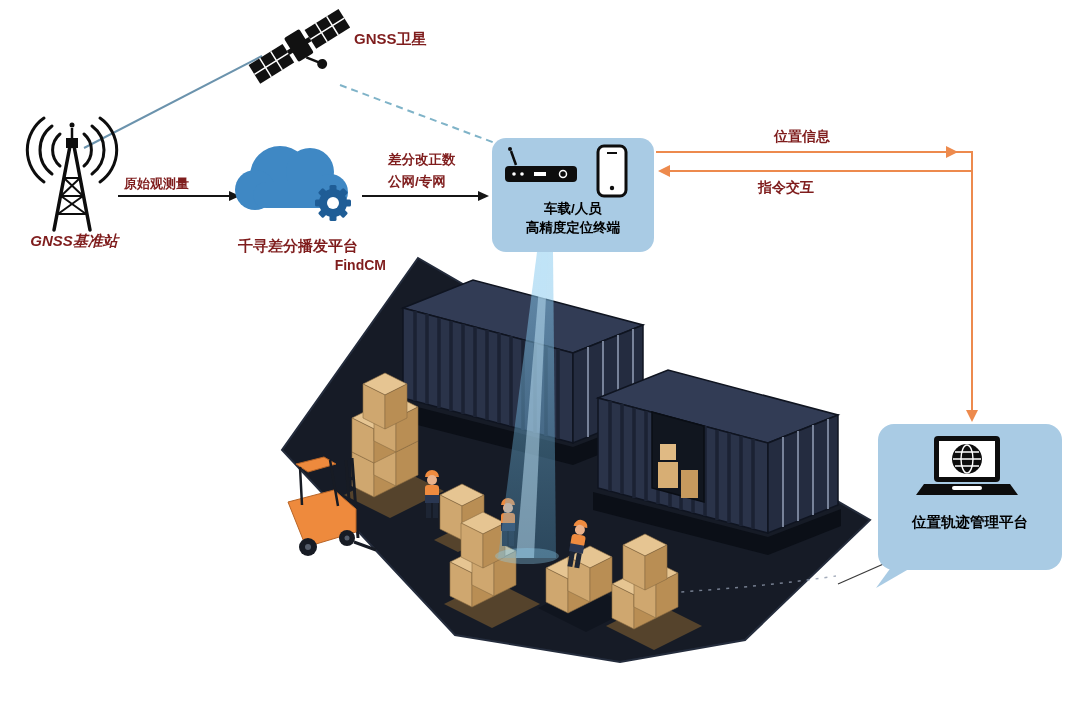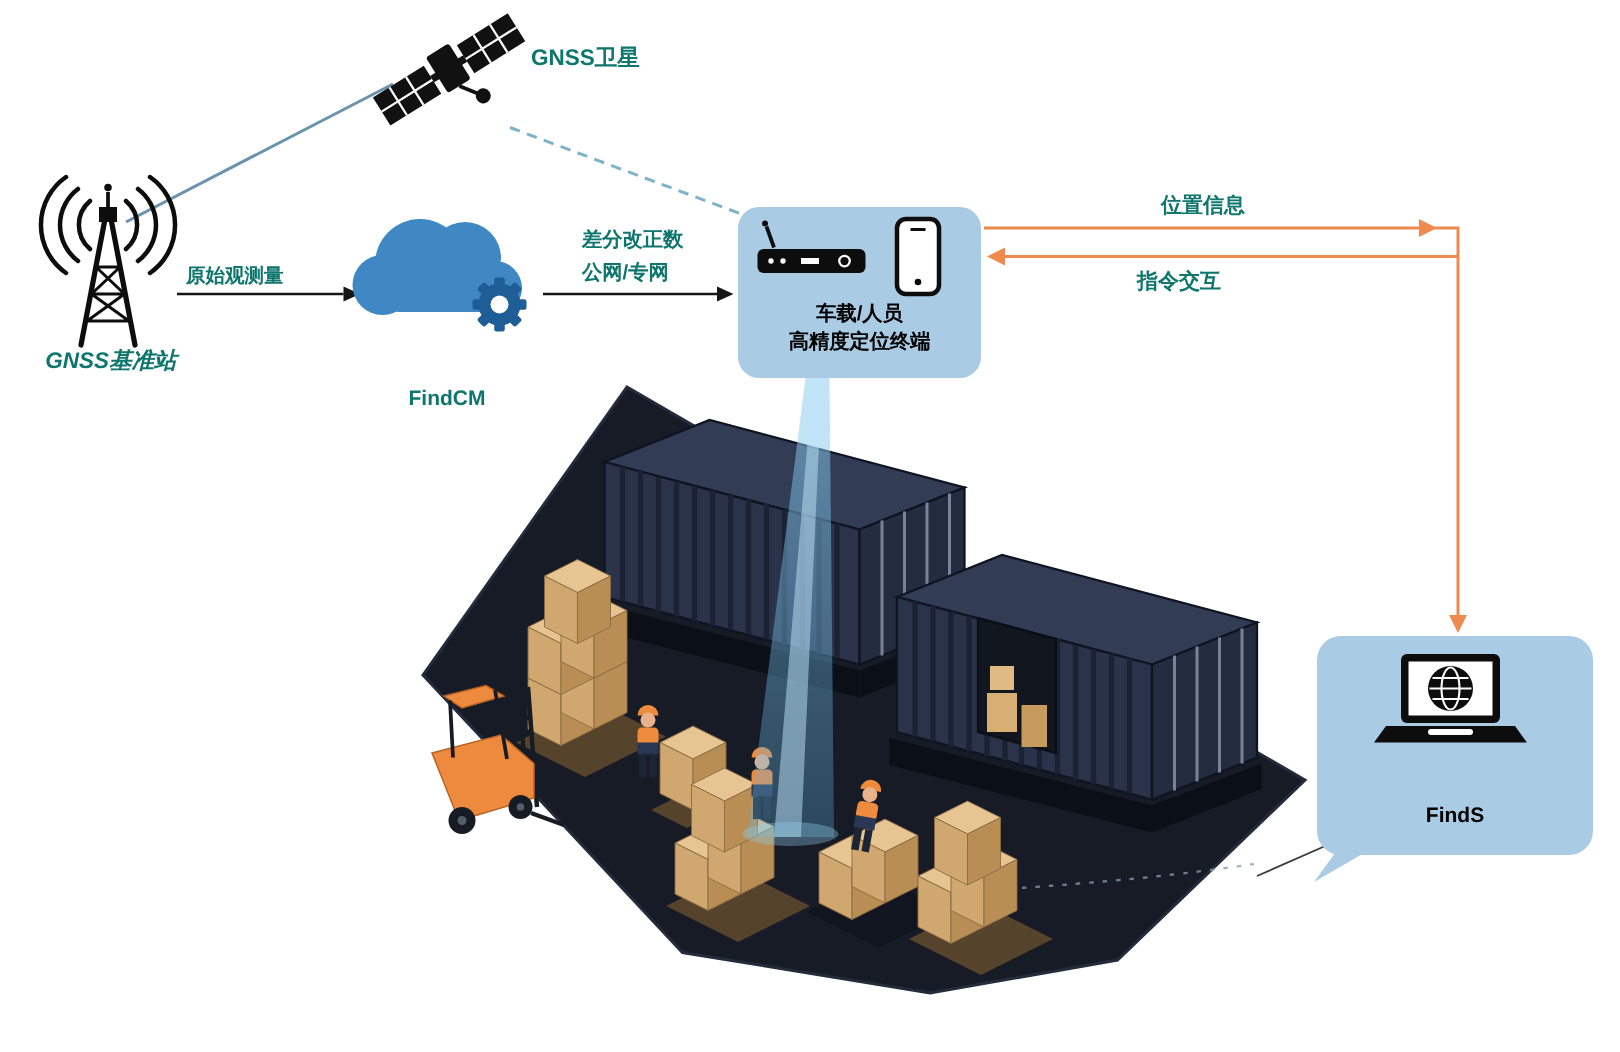--- a/index.html
+++ b/index.html
@@ -1,26 +1,26 @@
 <!DOCTYPE html>
 <html><head>
 <meta charset="utf-8">
 <style>
   html,body{margin:0;padding:0;background:#fff;}
   .stage{
     position:relative;width:1080px;height:701px;background:#ffffff;
     font-family:"Liberation Sans","DejaVu Sans",sans-serif;overflow:hidden;
   }
   .stage svg{position:absolute;left:0;top:0;}
-  .lbl{position:absolute;color:#0f766e;font-weight:700;line-height:1.25;white-space:nowrap;}
+  .lbl{position:absolute;color:#7f1d1d;font-weight:700;line-height:1.25;white-space:nowrap;}
   .panel-text{color:#000000;}
   .lbl-satellite{left:354px;top:30px;font-size:15px;}
   .lbl-base{left:8px;top:232px;width:132px;text-align:center;font-size:15px;font-style:italic;}
   .lbl-cloud-1{left:210px;top:237px;width:176px;text-align:center;font-size:15px;}
-  .lbl-cloud-2{left:210px;top:257px;width:176px;text-align:center;font-size:14px;}
+  .lbl-cloud-2{left:210px;top:257px;width:176px;text-align:right;font-size:14px;}
   .lbl-raw{left:124px;top:176px;font-size:13px;}
   .lbl-corr-1{left:388px;top:152px;font-size:13.5px;}
   .lbl-corr-2{left:388px;top:174px;font-size:13.5px;}
   .lbl-term-1{left:494px;top:201px;width:158px;text-align:center;font-size:13.5px;}
   .lbl-term-2{left:494px;top:220px;width:158px;text-align:center;font-size:13.5px;}
   .lbl-pos{left:742px;top:128px;width:120px;text-align:center;font-size:14px;}
   .lbl-cmd{left:726px;top:179px;width:120px;text-align:center;font-size:14px;}
   .lbl-plat-1{left:880px;top:513px;width:180px;text-align:center;font-size:14.5px;}
   .lbl-plat-2{left:880px;top:535px;width:180px;text-align:center;font-size:14px;}
 </style>
@@ -235,23 +235,24 @@
       <ellipse cx="967" cy="459" rx="6" ry="14" fill="none" stroke="#fff" stroke-width="1.4"></ellipse>
       <path d="M953,459 H981 M955,452 H979 M955,466 H979" stroke="#fff" stroke-width="1.4" fill="none"></path>
       <polygon points="924,484 1010,484 1018,495 916,495" fill="#0d0d0d"></polygon>
       <rect x="952" y="486" width="30" height="4" rx="2" fill="#fff"></rect>
     </g>
   </g>
 </svg>
 
 <div class="lbl lbl-satellite">GNSS卫星</div>
 <div class="lbl lbl-base">GNSS基准站</div>
+<div class="lbl lbl-cloud-1">千寻差分播发平台</div>
 <div class="lbl lbl-cloud-2">FindCM</div>
 <div class="lbl lbl-raw">原始观测量</div>
 <div class="lbl lbl-corr-1">差分改正数</div>
 <div class="lbl lbl-corr-2">公网/专网</div>
 <div class="lbl lbl-term-1 panel-text">车载/人员</div>
 <div class="lbl lbl-term-2 panel-text">高精度定位终端</div>
 <div class="lbl lbl-pos">位置信息</div>
 <div class="lbl lbl-cmd">指令交互</div>
-<div class="lbl lbl-plat-2 panel-text">FindS</div>
+<div class="lbl lbl-plat-1 panel-text">位置轨迹管理平台</div>
 
 </div>
 
 </body></html>

